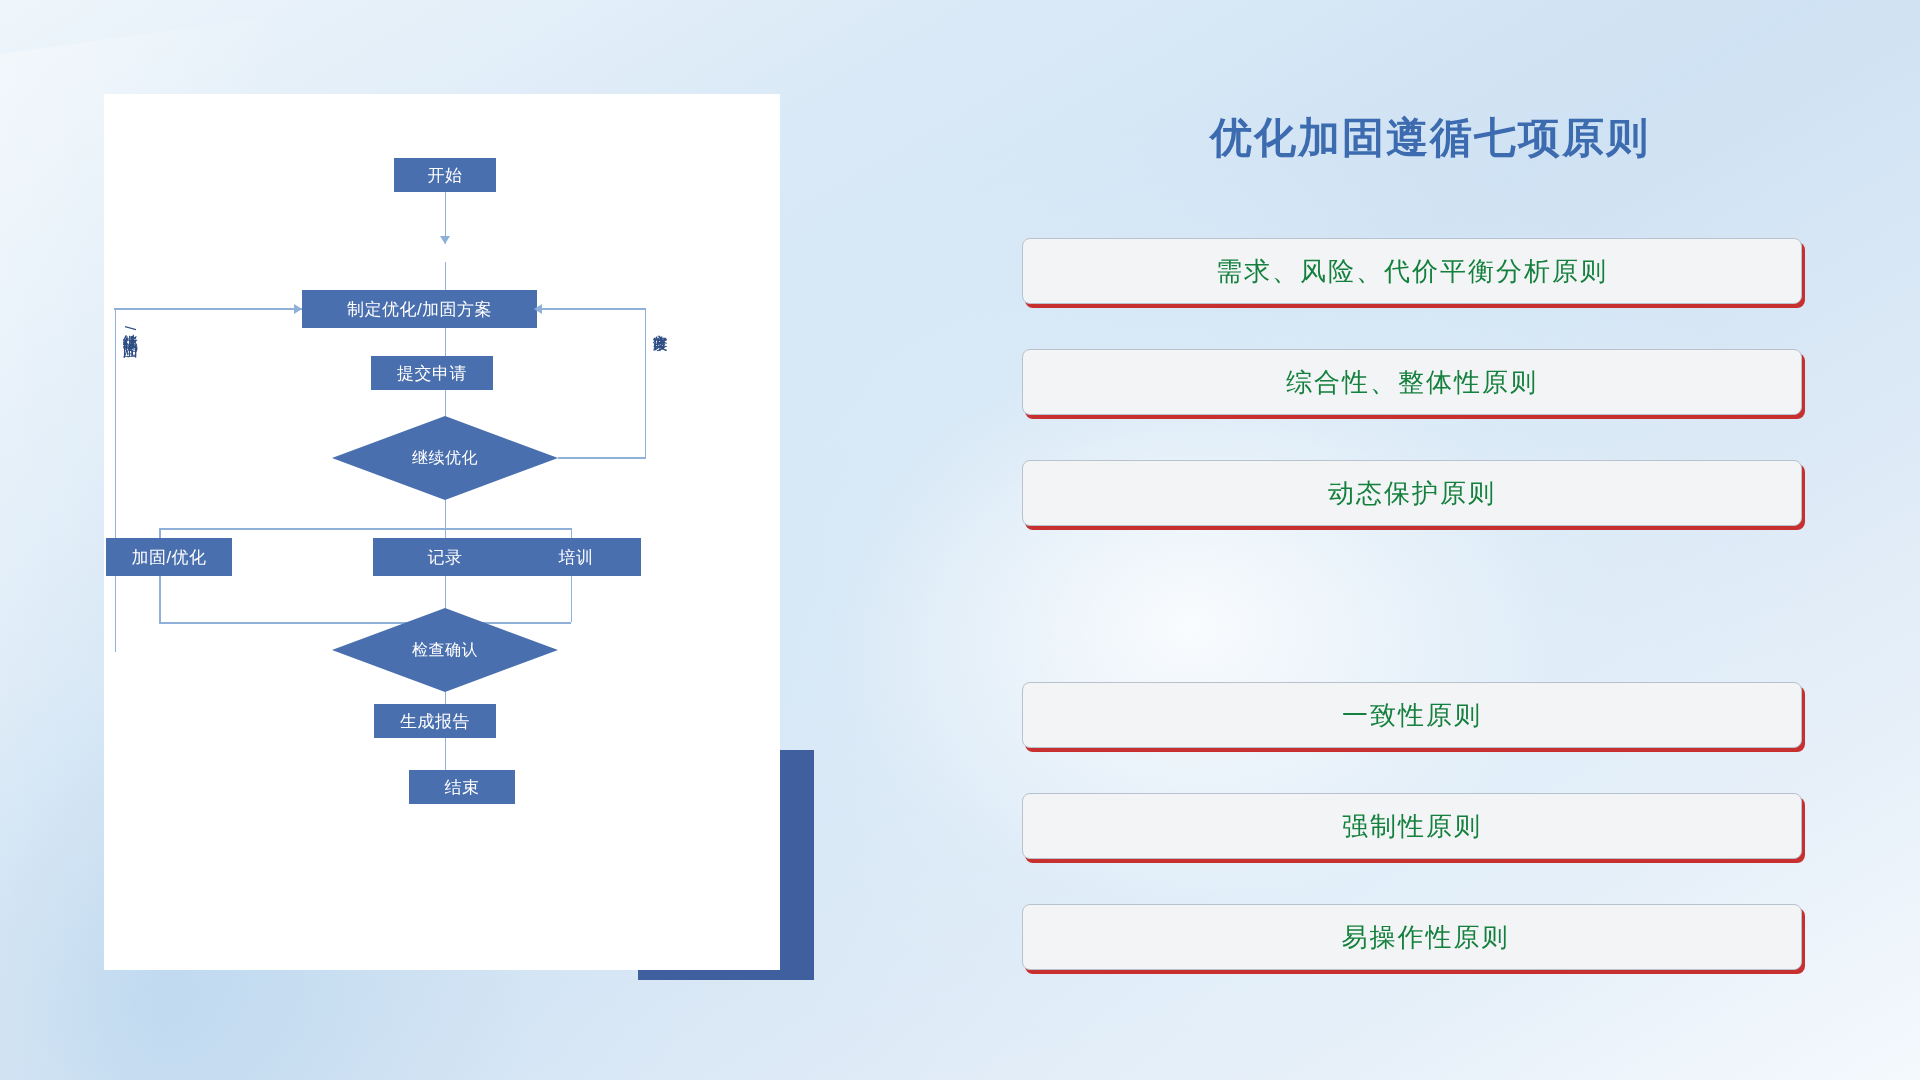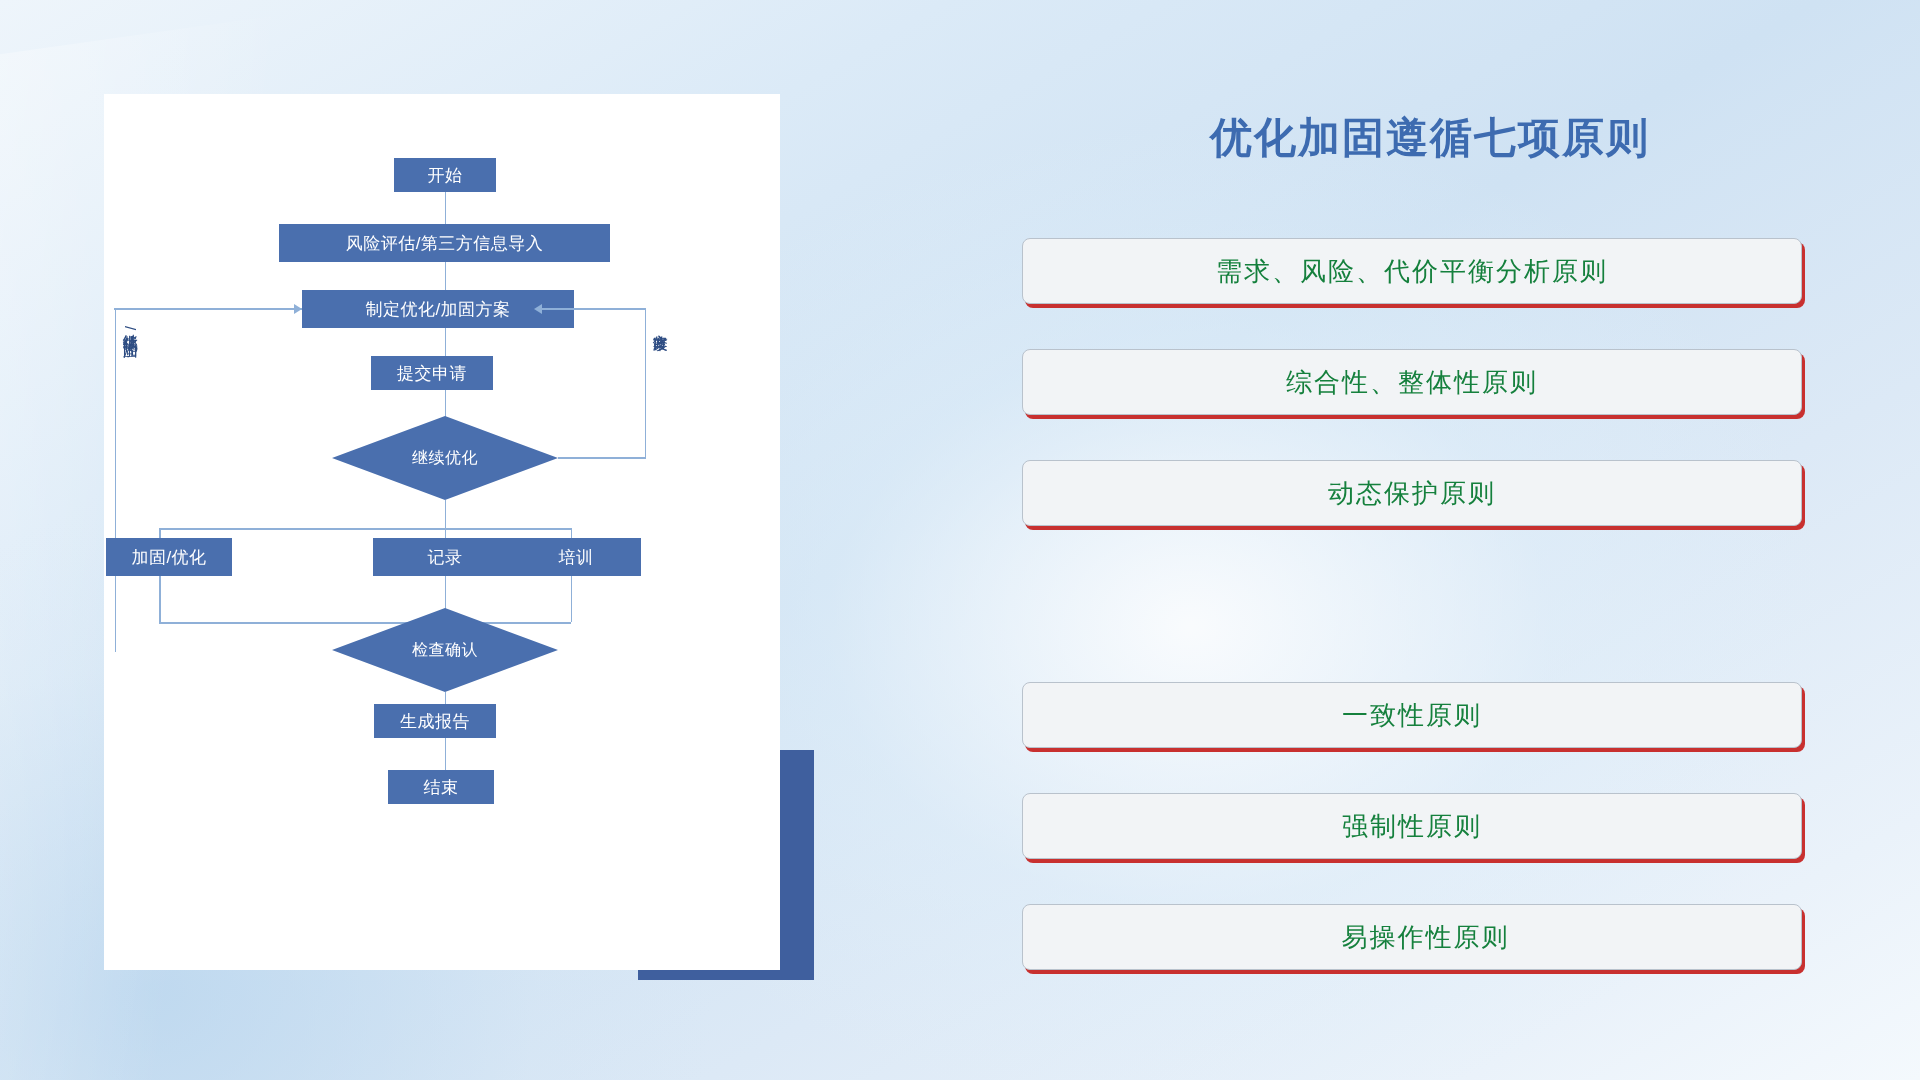--- a/index.html
+++ b/index.html
@@ -146,26 +146,25 @@
 
   <div class="shadow-block"></div>
 
   <div class="chart-card">
 
     <div class="node sm" style="left:290px; top:64px; width:102px;">开始</div>
 
     <div class="ln v" style="left:340.5px; top:98px; height:52px;"></div>
     <div class="arrow-down" style="left:336px; top:142px;"></div>
 
-    <div class="node md" style="left:175px; top:130px; width:331px;">风险评估/第三方信息导入</div>
 
     <div class="ln v" style="left:340.5px; top:168px; height:54px;"></div>
     <div class="arrow-down" style="left:336px; top:214px;"></div>
 
-    <div class="node md" style="left:198px; top:196px; width:272px;">制定优化/加固方案</div>
+    <div class="node md" style="left:198px; top:196px; width:235px;">制定优化/加固方案</div>
 
     <div class="ln v" style="left:340.5px; top:234px; height:46px;"></div>
     <div class="arrow-down" style="left:336px; top:272px;"></div>
 
     <div class="node sm" style="left:267px; top:262px; width:122px;">提交申请</div>
 
     <div class="ln v" style="left:340.5px; top:296px; height:48px;"></div>
     <div class="arrow-down" style="left:336px; top:336px;"></div>
 
     <div class="diamond" style="left:228px; top:322px; width:226px; height:84px;">继续优化</div>
@@ -205,21 +204,21 @@
     <div class="diamond" style="left:228px; top:514px; width:226px; height:84px;">检查确认</div>
 
     <div class="ln v" style="left:340.5px; top:598px; height:46px;"></div>
     <div class="arrow-down" style="left:336px; top:636px;"></div>
 
     <div class="node sm" style="left:270px; top:610px; width:122px;">生成报告</div>
 
     <div class="ln v" style="left:340.5px; top:644px; height:42px;"></div>
     <div class="arrow-down" style="left:336px; top:680px;"></div>
 
-    <div class="node sm" style="left:284px; top:676px; width:106px;">结束</div>
+    <div class="node sm" style="left:305px; top:676px; width:106px;">结束</div>
   </div>
 
   <div class="right-title">优化加固遵循七项原则</div>
 
   <div class="bar" style="top:238px;">
     <span>需求、风险、代价平衡分析原则</span>
   </div>
   <div class="bar" style="top:349px;">
     <span>综合性、整体性原则</span>
   </div>

